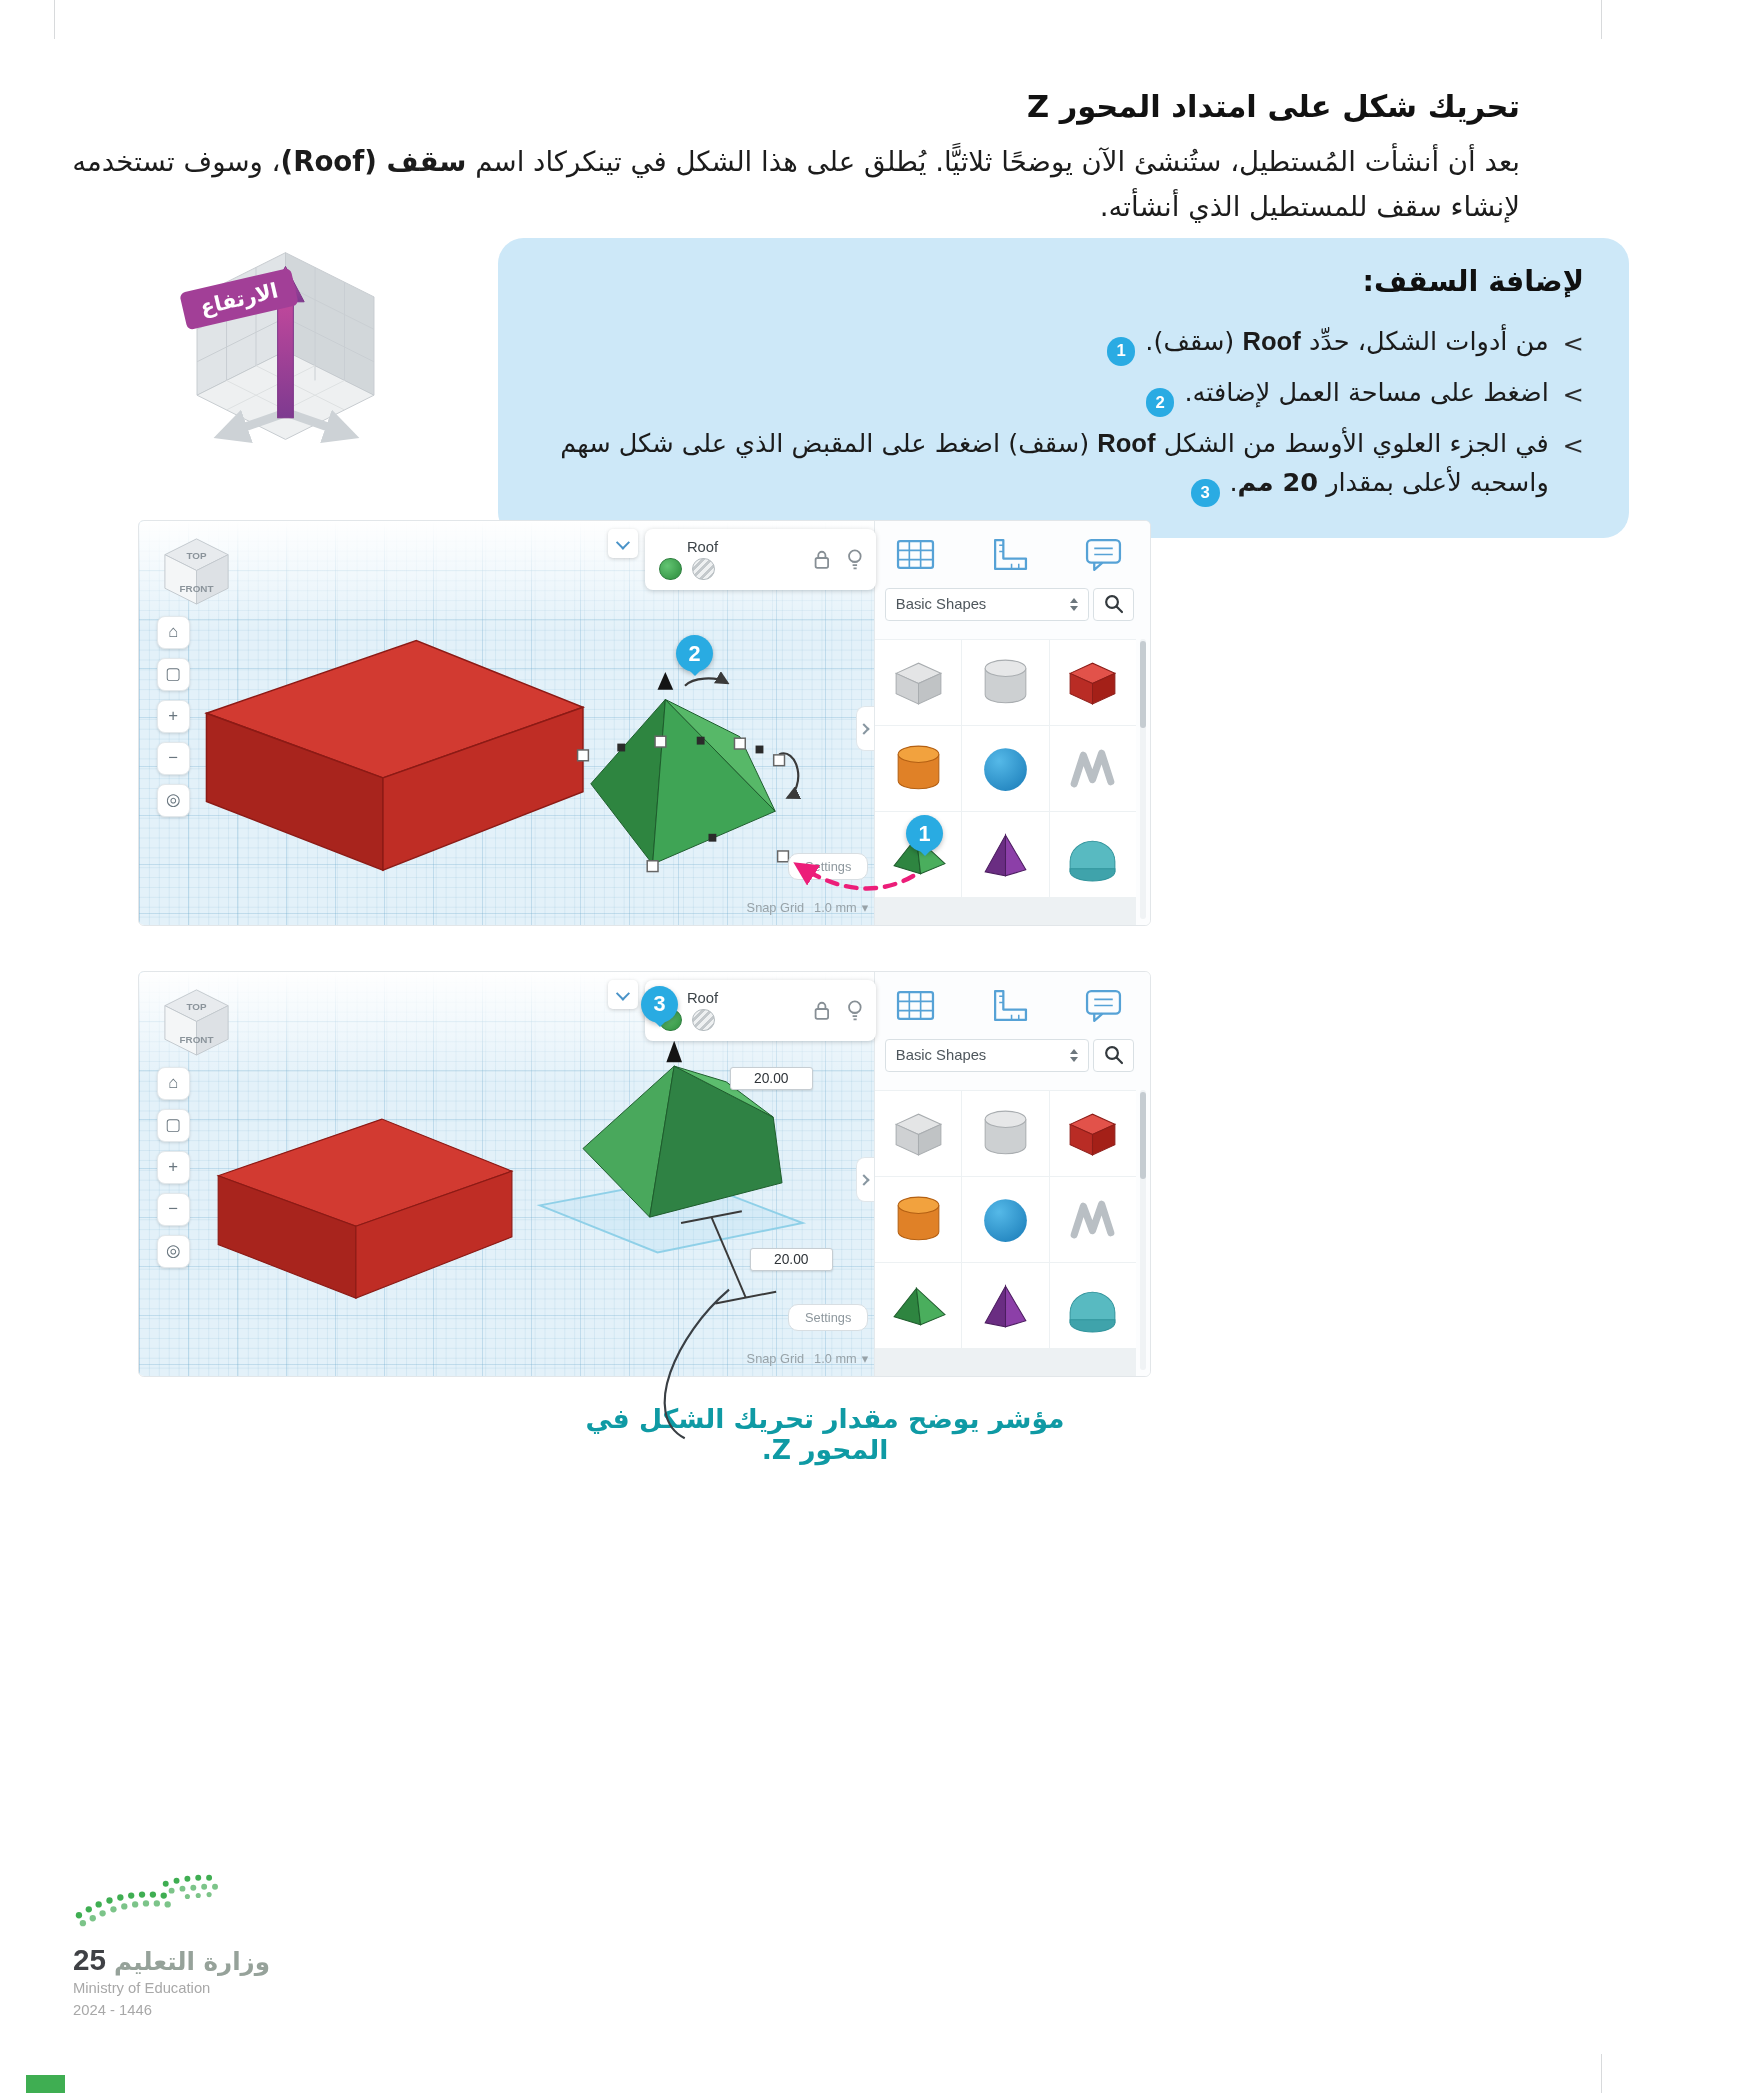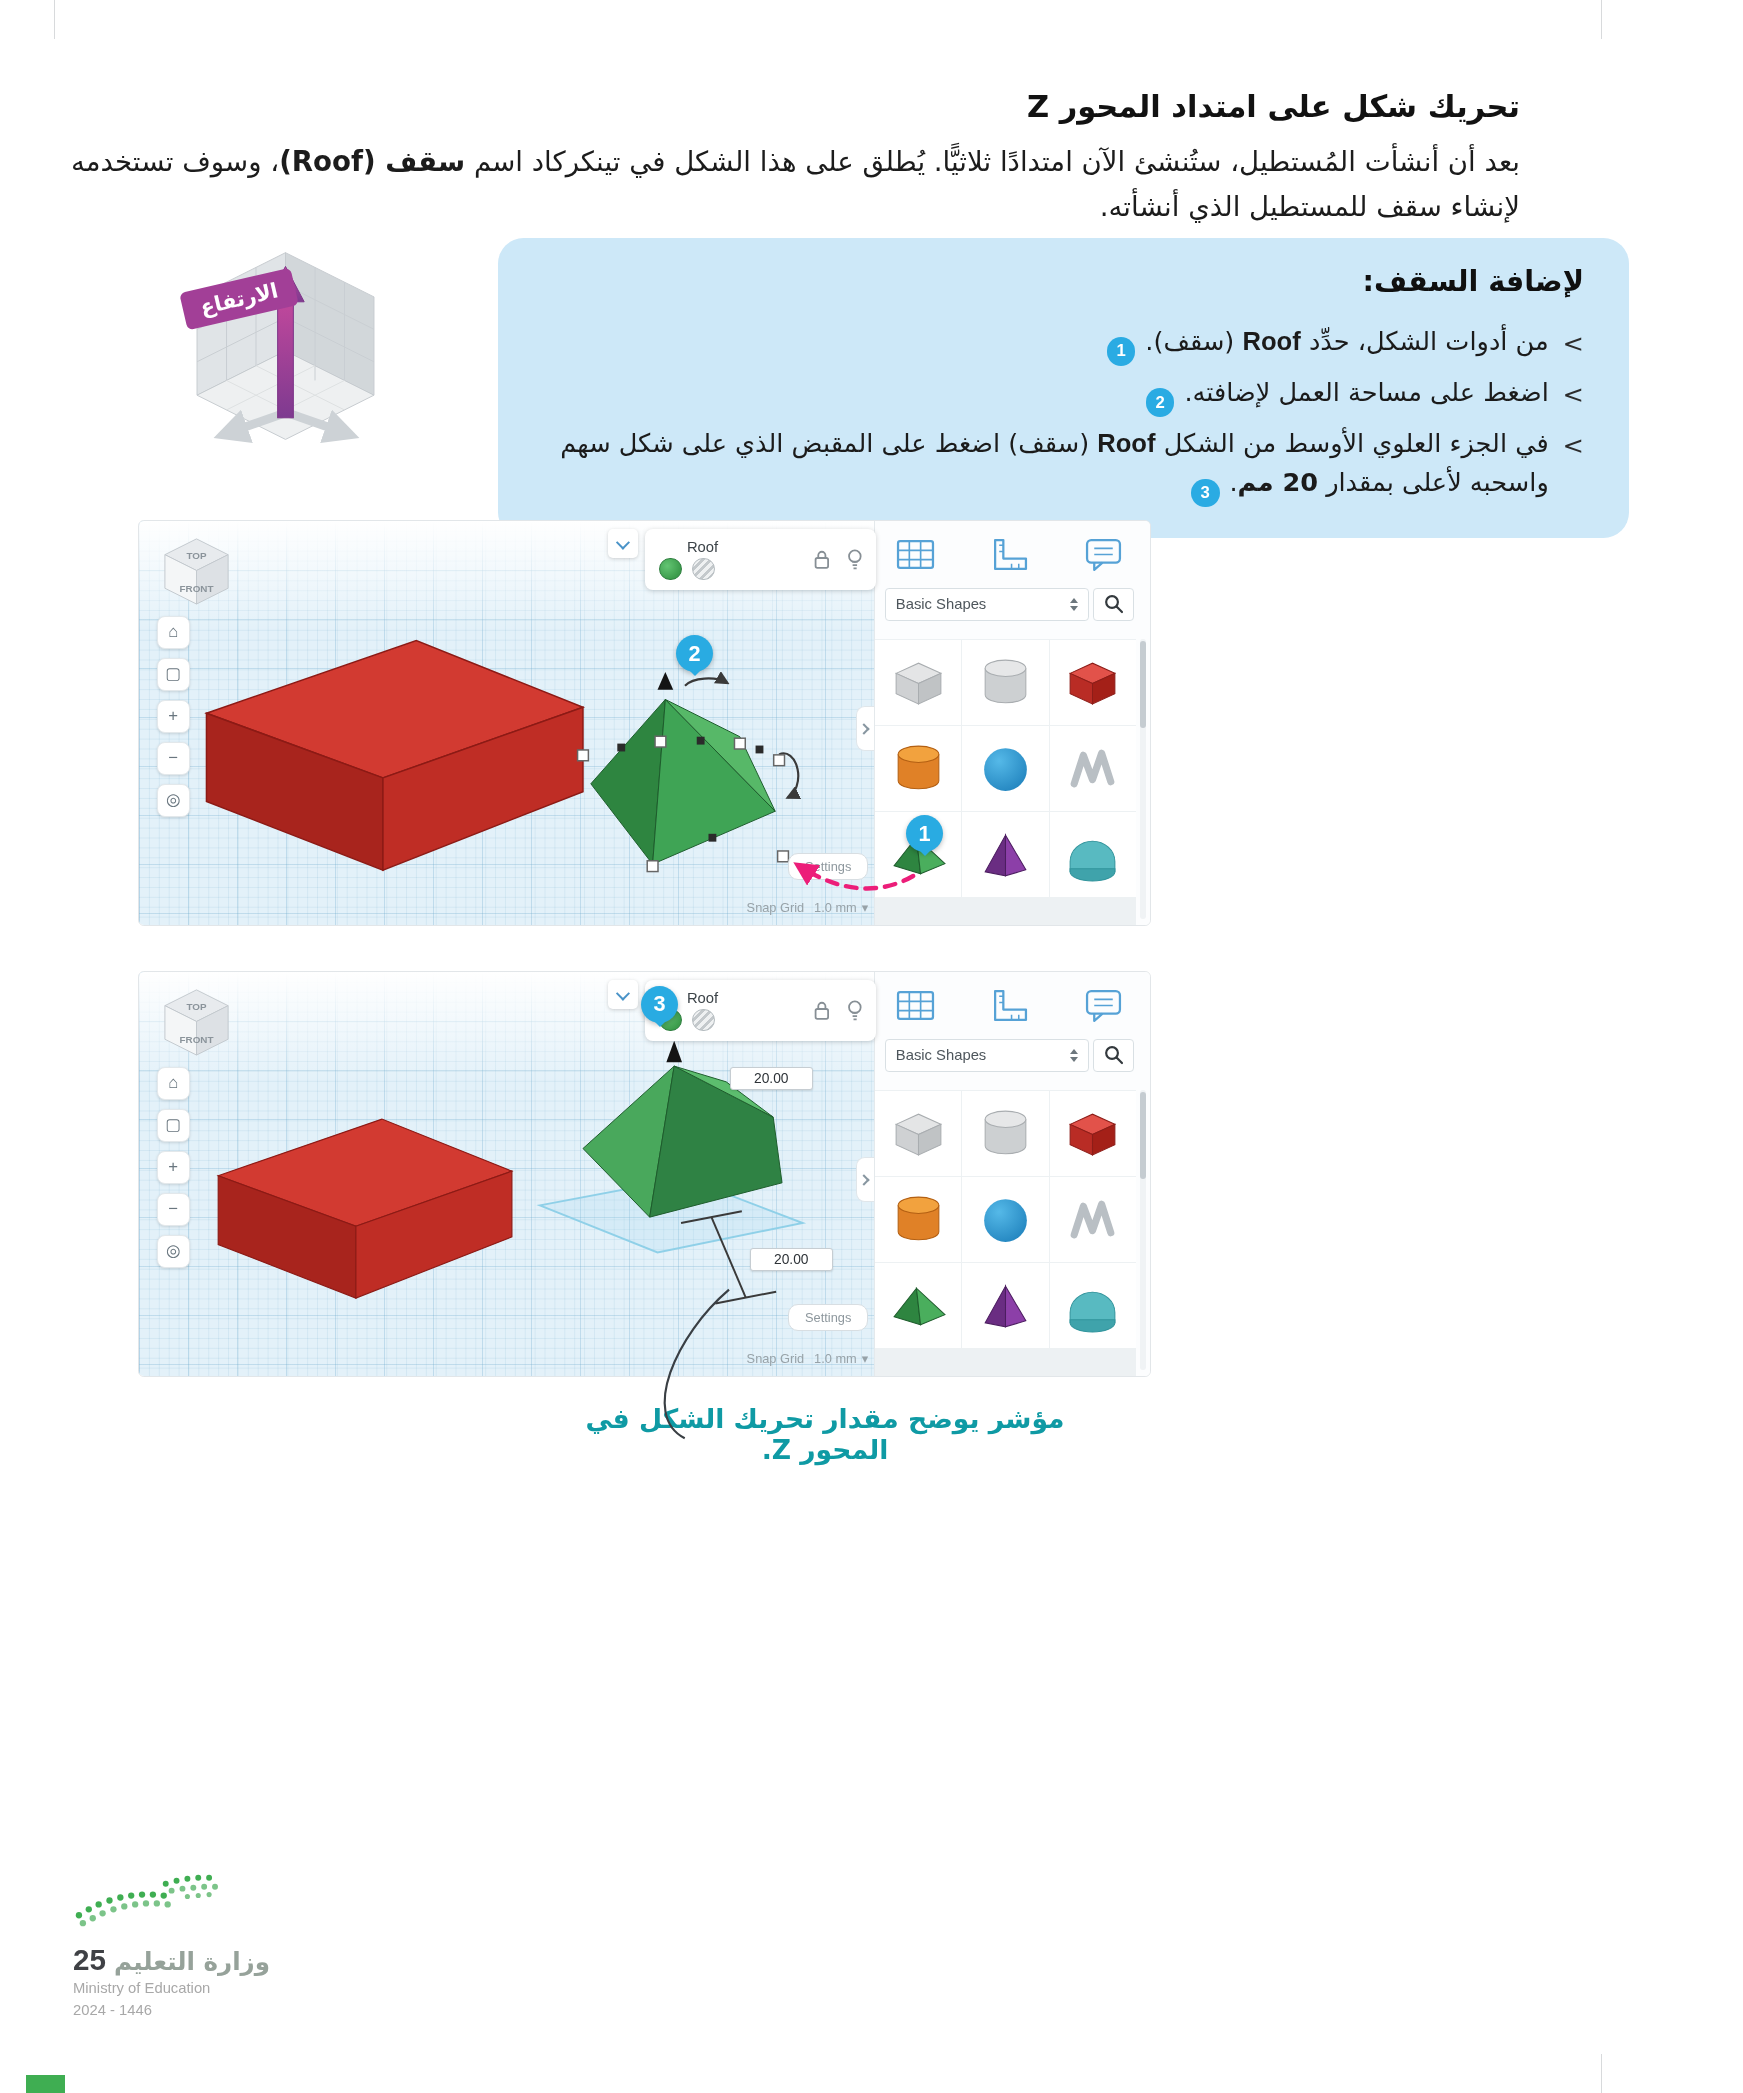--- a/index.html
+++ b/index.html
@@ -235,21 +235,21 @@
 </svg>
 
 <div class="page">
 
   <div class="mark" style="left:54px;top:0;width:1px;height:39px"></div>
   <div class="mark" style="right:54px;top:0;width:1px;height:39px"></div>
   <div class="mark" style="right:54px;bottom:0;width:1px;height:39px"></div>
 
   <h1 class="h1">تحريك شكل على امتداد المحور Z</h1>
 
-  <p class="lead"><span>بعد أن أنشأت المُستطيل، ستُنشئ الآن امتدادًا ثلاثيًّا. يُطلق على هذا الشكل في تينكركاد اسم </span><b>سقف (Roof)</b><span>، وسوف تستخدمه لإنشاء سقف للمستطيل الذي أنشأته.</span></p>
+  <p class="lead"><span>بعد أن أنشأت المُستطيل، ستُنشئ الآن يوضحًا ثلاثيًّا. يُطلق على هذا الشكل في تينكركاد اسم </span><b>سقف (Roof)</b><span>، وسوف تستخدمه لإنشاء سقف للمستطيل الذي أنشأته.</span></p>
 
   <div class="axisbox">
     <svg viewBox="0 0 230 235" width="227" height="231">
       <polygon points="25,65 115,20 115,120 25,165" fill="#e0e4e7" stroke="#c6cbcf"></polygon>
       <polygon points="115,20 205,65 205,165 115,120" fill="#d2d7da" stroke="#c6cbcf"></polygon>
       <polygon points="25,165 115,120 205,165 115,210" fill="#eef0f1" stroke="#c6cbcf"></polygon>
       <path d="M25 98 L115 53 M25 131 L115 86 M55 50 L55 150 M85 35 L85 135" stroke="#c9ced2" fill="none"></path>
       <path d="M115 53 L205 98 M115 86 L205 131 M145 35 L145 150 M175 50 L175 150" stroke="#c9ced2" fill="none"></path>
       <path d="M55 180 L145 135 M85 195 L175 150 M145 195 L55 150 M175 180 L85 135" stroke="#dde0e1" fill="none"></path>
       <path d="M112 184 L52 205" stroke="#cdd2d6" stroke-width="9" marker-end="url(#mk-gray)" fill="none"></path>

